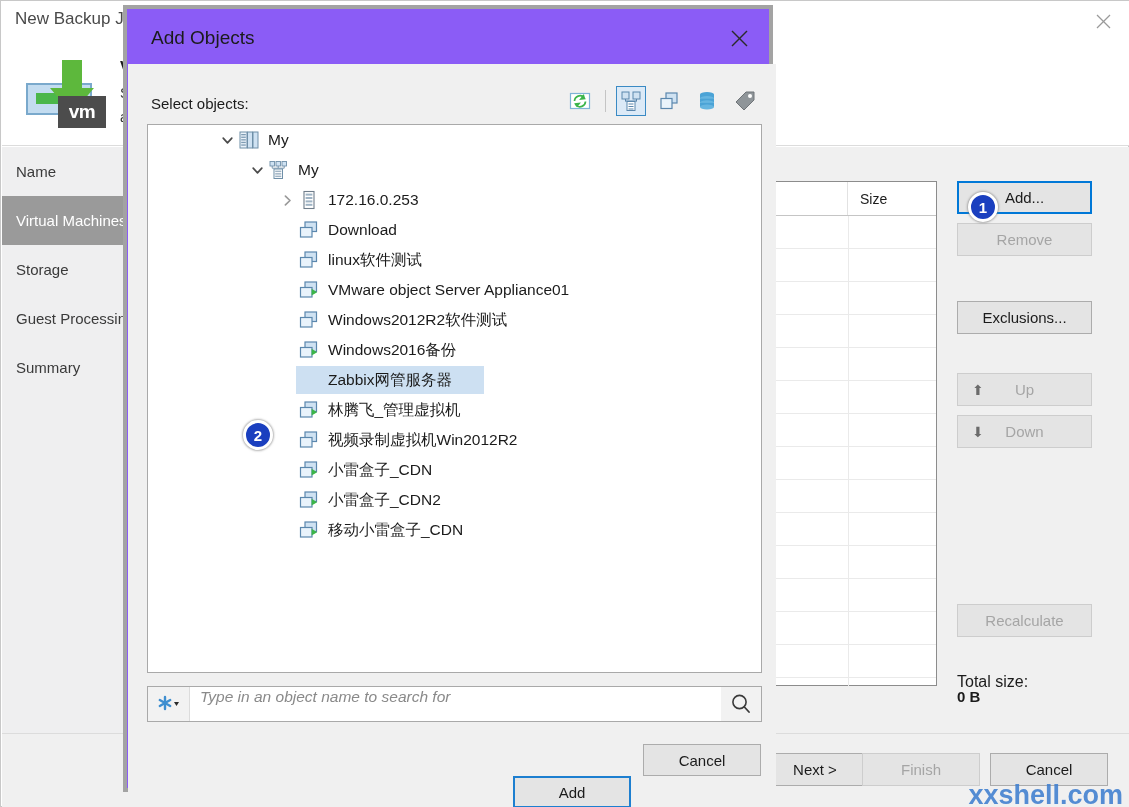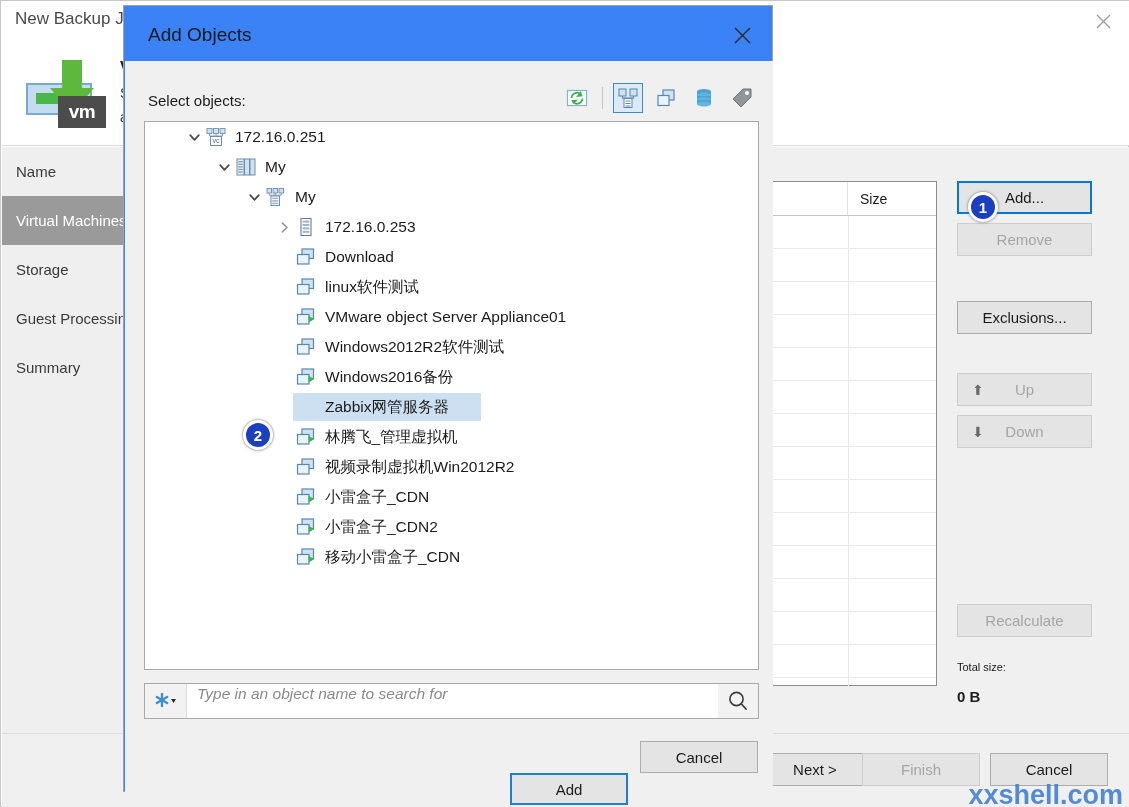--- a/index.html
+++ b/index.html
@@ -183,22 +183,22 @@
   .wbtn.focused {
     border: 2px solid #0078d7;
     background: #e4e4e4;
   }
   .wbtn .arrow-gly {
     position: absolute; left: 14px; top: 50%;
     transform: translateY(-50%);
     font-size: 14px; color: #6b6b6b;
   }
   .total-lbl {
-    font-size: 11px; color: #1b1b1b;
-    margin-top: 0px;
+    font-size: 16px; color: #1b1b1b;
+    margin-top: 12px;
   }
   .total-val {
     font-size: 15px; color: #1b1b1b; font-weight: bold;
     margin-top: 4px;
   }
 
   
   .bg-footer {
     position: absolute; left: 1px; top: 732px;
     width: 1127px; height: 74px;
@@ -214,22 +214,22 @@
     display: flex; align-items: center; justify-content: center;
     cursor: pointer;
   }
   .fbtn.disabled { color: #a5a5a5; border-color: #cdcdcd; cursor: default; }
 
   
   .modal {
     position: absolute;
     left: 123px; top: 5px;
     width: 650px; height: 787px;
-    background: #3b82f6;
-    border: 1px solid #a3a3a3;
+    background: #8b5cf6;
+    border: 4px solid #a3a3a3;
     box-shadow: 0 0 0 0 rgba(0,0,0,0);
   }
   .modal-title {
     position: absolute; left: 24px; top: 18px;
     font-size: 19px; color: #1b1b1b;
     white-space: nowrap;
   }
   .modal-close {
     position: absolute; right: 14px; top: 14px;
     width: 32px; height: 30px;
@@ -525,44 +525,20 @@
         <div class="tool-btn">
           <svg width="24" height="24" viewBox="0 0 24 24" aria-hidden="true">
             <path d="M13 3 L21 3 L21 11 L11 21 L3 13 Z" fill="#8f9599" stroke="#6f7478" stroke-width="1"></path>
             <circle cx="17" cy="7" r="2" fill="#ffffff"></circle>
           </svg>
         </div>
       </div>
 
       <div class="tree-panel">
         <div id="tree-host">
-            <div class="tree-row">
-              <div style="width: 40px; flex: 0 0 40px;"></div>
-              <div class="chev">
-                <svg width="13" height="13" viewBox="0 0 13 13">
-                  <path d="M2.2 4.2 L6.5 8.8 L10.8 4.2" fill="none" stroke="#4b4b4b" stroke-width="1.7" stroke-linecap="round" stroke-linejoin="round"></path>
-                </svg>
-              </div>
-              <div class="tnode-icon">
-                <svg width="22" height="20" viewBox="0 0 22 20">
-      <g fill="#cfe2f2" stroke="#6f8fa8" stroke-width="0.9">
-        <rect x="2" y="1.5" width="5" height="5"></rect>
-                    <rect x="8.5" y="1.5" width="5" height="5"></rect>
-                    <rect x="15" y="1.5" width="5" height="5"></rect>
-      </g>
-      <line x1="4.5" y1="6.5" x2="4.5" y2="9" stroke="#6f8fa8" stroke-width="0.9"></line>
-      <line x1="11" y1="6.5" x2="11" y2="9" stroke="#6f8fa8" stroke-width="0.9"></line>
-      <line x1="17.5" y1="6.5" x2="17.5" y2="9" stroke="#6f8fa8" stroke-width="0.9"></line>
-      <line x1="4.5" y1="9" x2="17.5" y2="9" stroke="#6f8fa8" stroke-width="0.9"></line>
-      <rect x="5.5" y="9.5" width="11" height="9" fill="#ffffff" stroke="#6f8fa8" stroke-width="1"></rect>
-      <text x="11" y="16.4" font-size="7.2" font-family="Liberation Sans, sans-serif" fill="#4a6e8c" text-anchor="middle">vc</text>
-    </svg>
-              </div>
-              <div class="tnode-label">172.16.0.251</div>
-            </div>
             <div class="tree-row">
               <div style="width: 70px; flex: 0 0 70px;"></div>
               <div class="chev">
                 <svg width="13" height="13" viewBox="0 0 13 13">
                   <path d="M2.2 4.2 L6.5 8.8 L10.8 4.2" fill="none" stroke="#4b4b4b" stroke-width="1.7" stroke-linecap="round" stroke-linejoin="round"></path>
                 </svg>
               </div>
               <div class="tnode-icon">
                 <svg width="22" height="20" viewBox="0 0 22 20">
       <rect x="2" y="2" width="7" height="16" fill="#eaf2f9" stroke="#6f8fa8" stroke-width="1"></rect>

